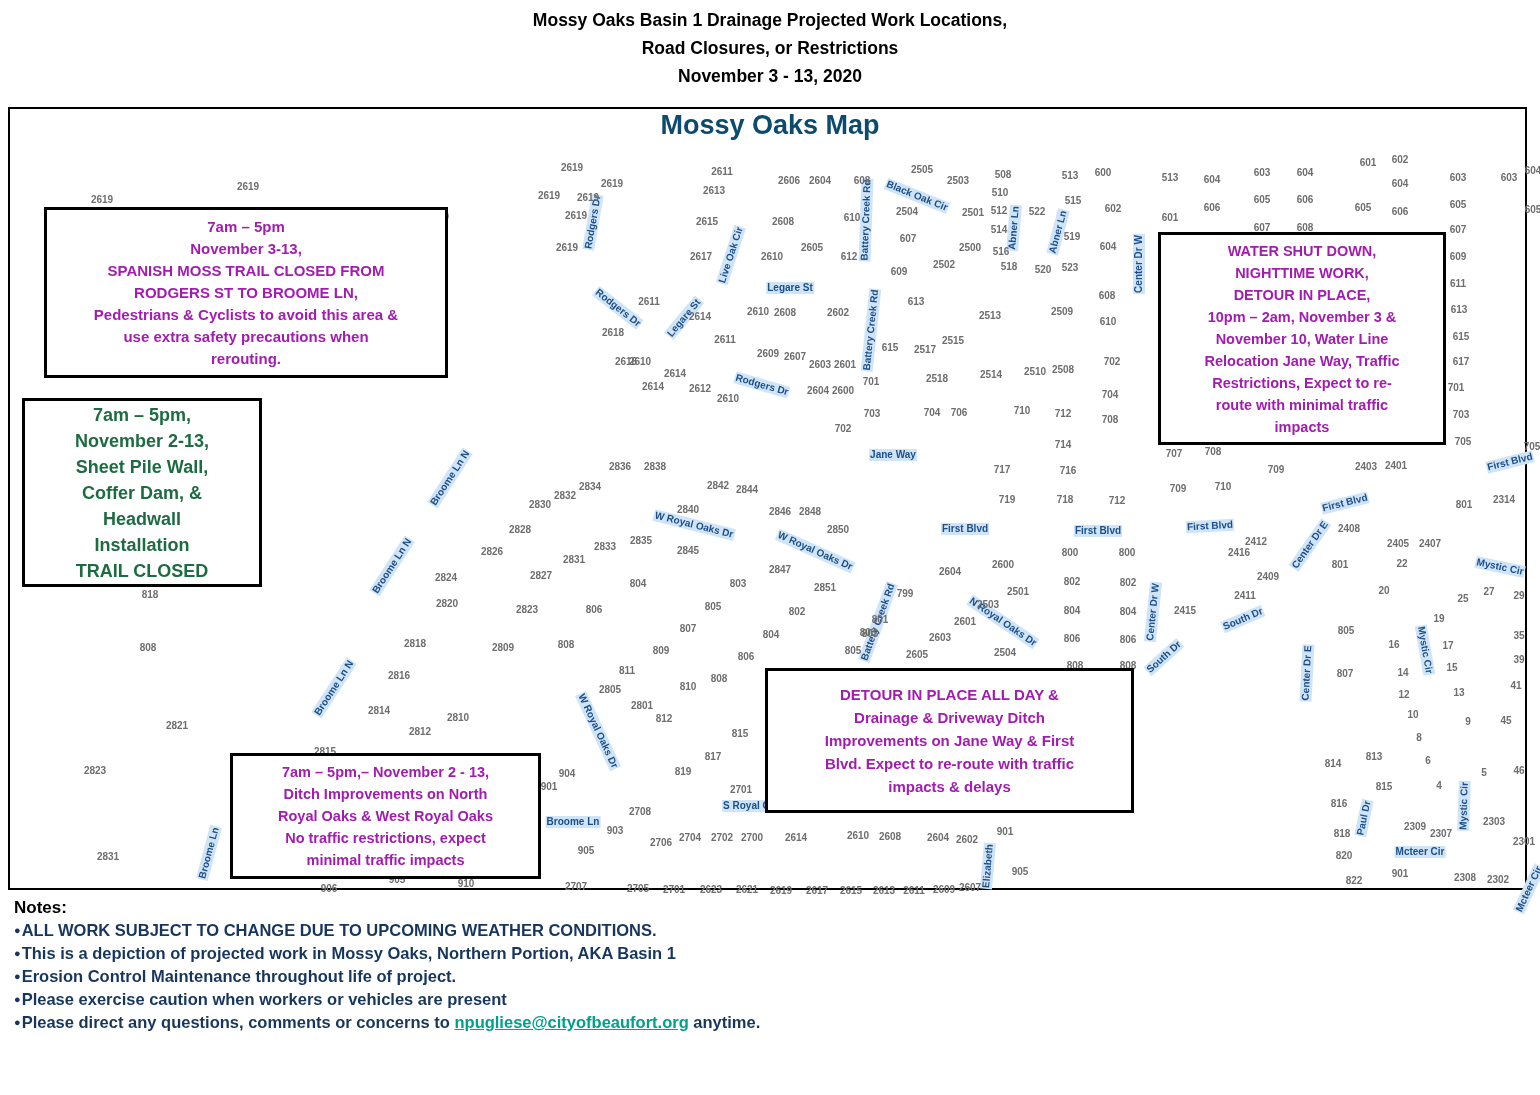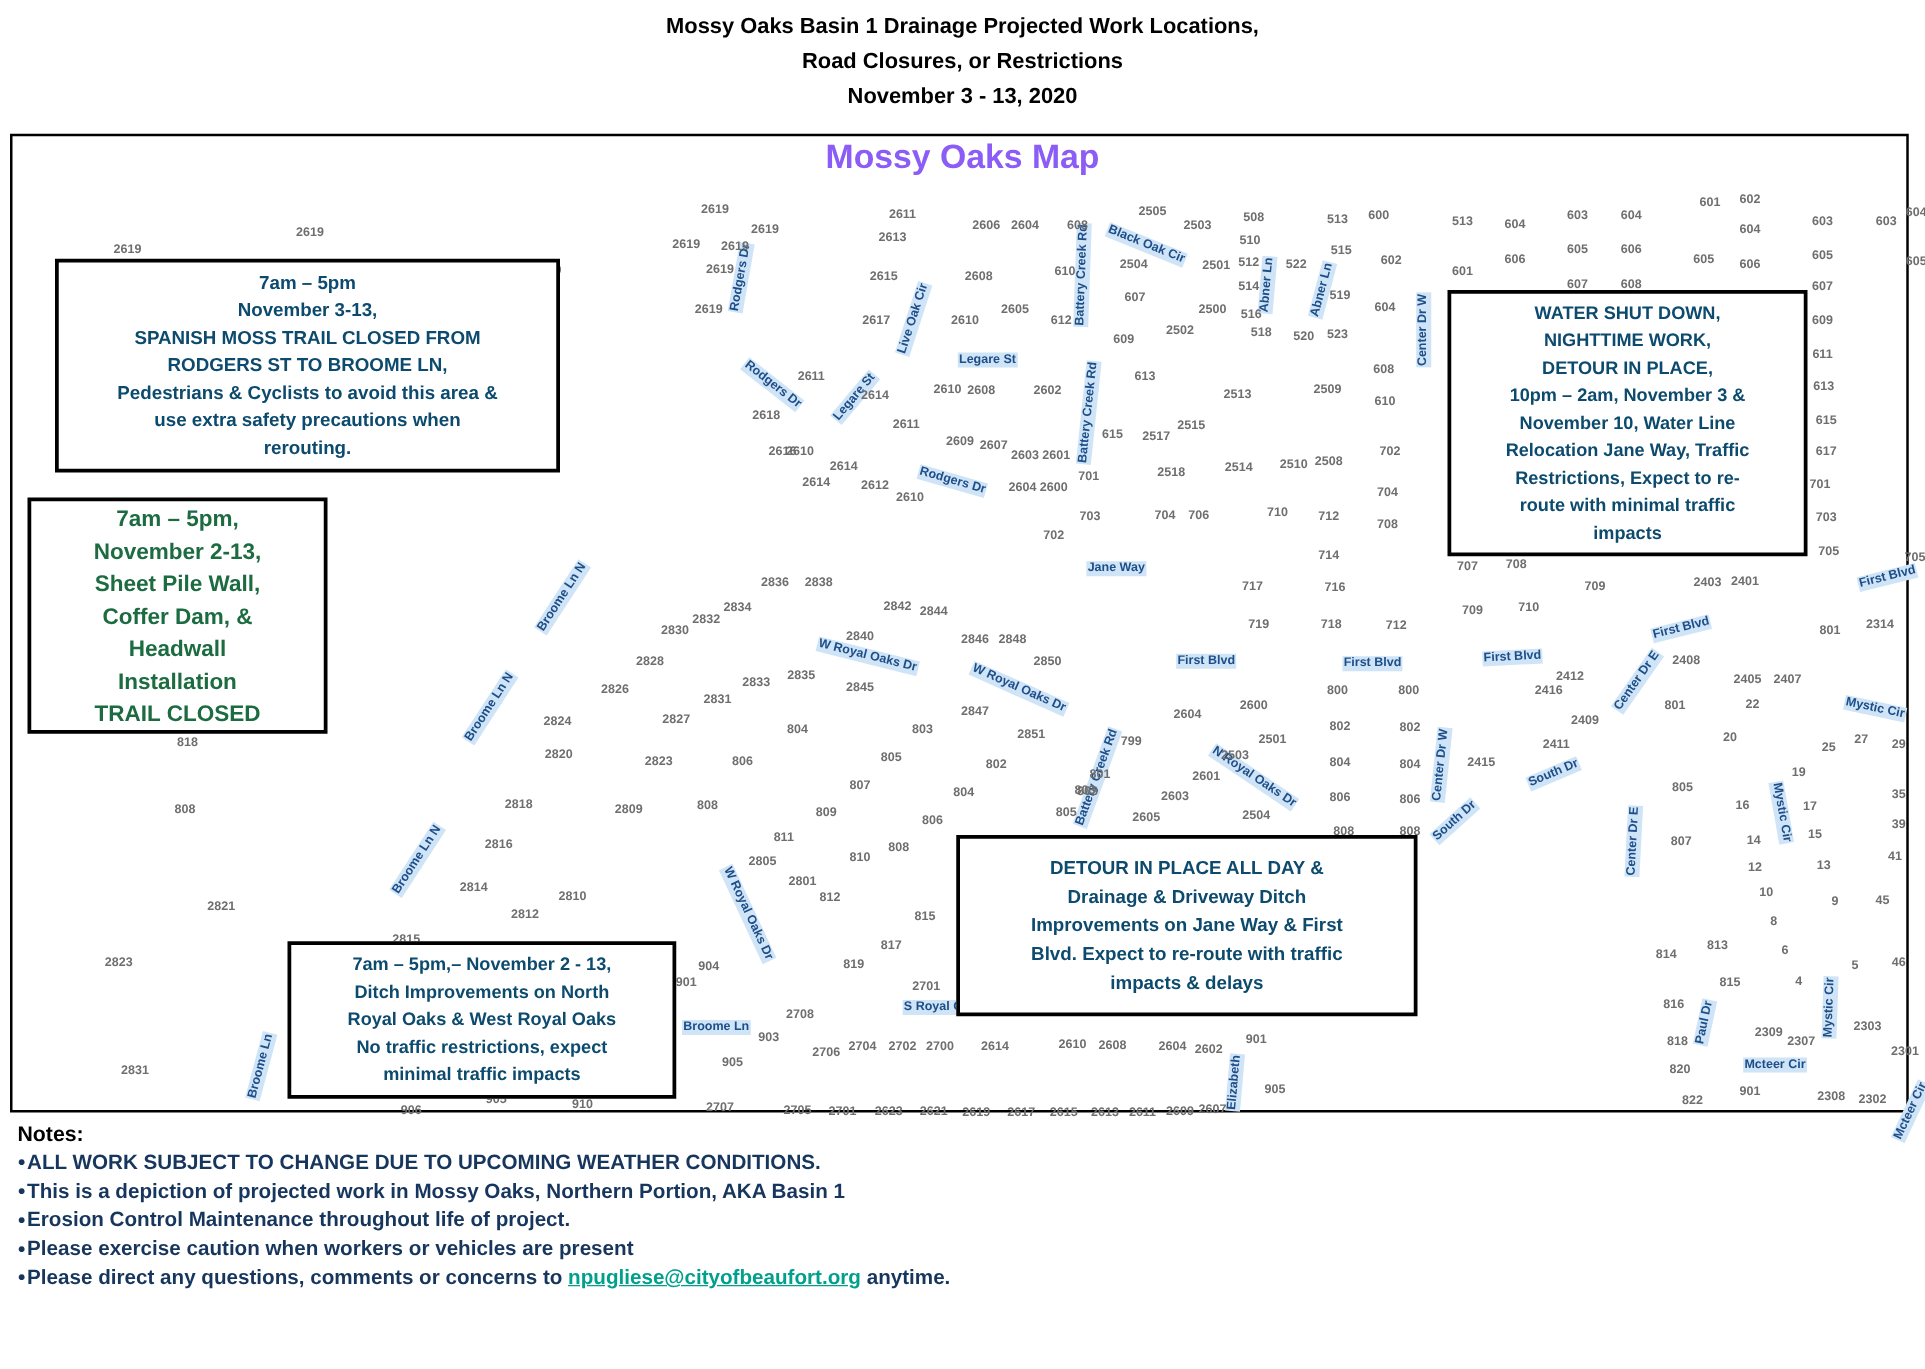--- a/index.html
+++ b/index.html
@@ -5,31 +5,31 @@
   html,body{margin:0;padding:0;background:#fff;}
   body{width:1540px;height:1095px;position:relative;overflow:hidden;
        font-family:"Liberation Sans",sans-serif;}
   
   #page-title{position:absolute;top:6px;left:0;width:100%;text-align:center;
       font-weight:bold;font-size:17.5px;line-height:28px;color:#000;}
   
   #map-frame{position:absolute;left:8px;top:107px;width:1519px;height:783px;
       border:2.5px solid #000;background:#fff;box-sizing:border-box;}
   #map-title{position:absolute;top:110px;left:0;width:100%;text-align:center;
-      font-weight:bold;font-size:27px;color:#8b5cf6;}
+      font-weight:bold;font-size:27px;color:#0c4a6e;}
   #map-svg{position:absolute;left:0;top:0;width:1540px;height:1095px;}
   
   .street{position:absolute;font-size:10px;font-weight:bold;color:#1d4e89;
       background:#cfe4f6;padding:0 1px;white-space:nowrap;line-height:12px;
       transform:translate(-50%,-50%);}
   .parcel{position:absolute;font-size:10px;font-weight:bold;color:#6e6e6e;
       white-space:nowrap;transform:translate(-50%,-50%);line-height:10px;}
   
   .callout{position:absolute;background:#fff;border:3px solid #000;
-      box-sizing:border-box;text-align:center;font-weight:bold;color:#0c4a6e;
+      box-sizing:border-box;text-align:center;font-weight:bold;color:#a21caf;
       display:flex;flex-direction:column;justify-content:center;z-index:30;}
   .callout div{width:100%;}
   #co-spanish{left:44px;top:207px;width:404px;height:171px;font-size:15px;line-height:22px;}
   #co-sheet{left:22px;top:398px;width:240px;height:189px;font-size:18px;line-height:26px;color:#1d6b41;}
   #co-water{left:1158px;top:232px;width:288px;height:213px;font-size:14.5px;line-height:22px;}
   #co-detour{left:765px;top:668px;width:369px;height:145px;font-size:15px;line-height:23px;}
   #co-ditch{left:230px;top:753px;width:311px;height:126px;font-size:14.5px;line-height:22px;}
   
   #notes{position:absolute;left:14px;top:896px;width:1500px;}
   #notes-heading{font-weight:bold;font-size:17px;color:#000;line-height:23px;}

